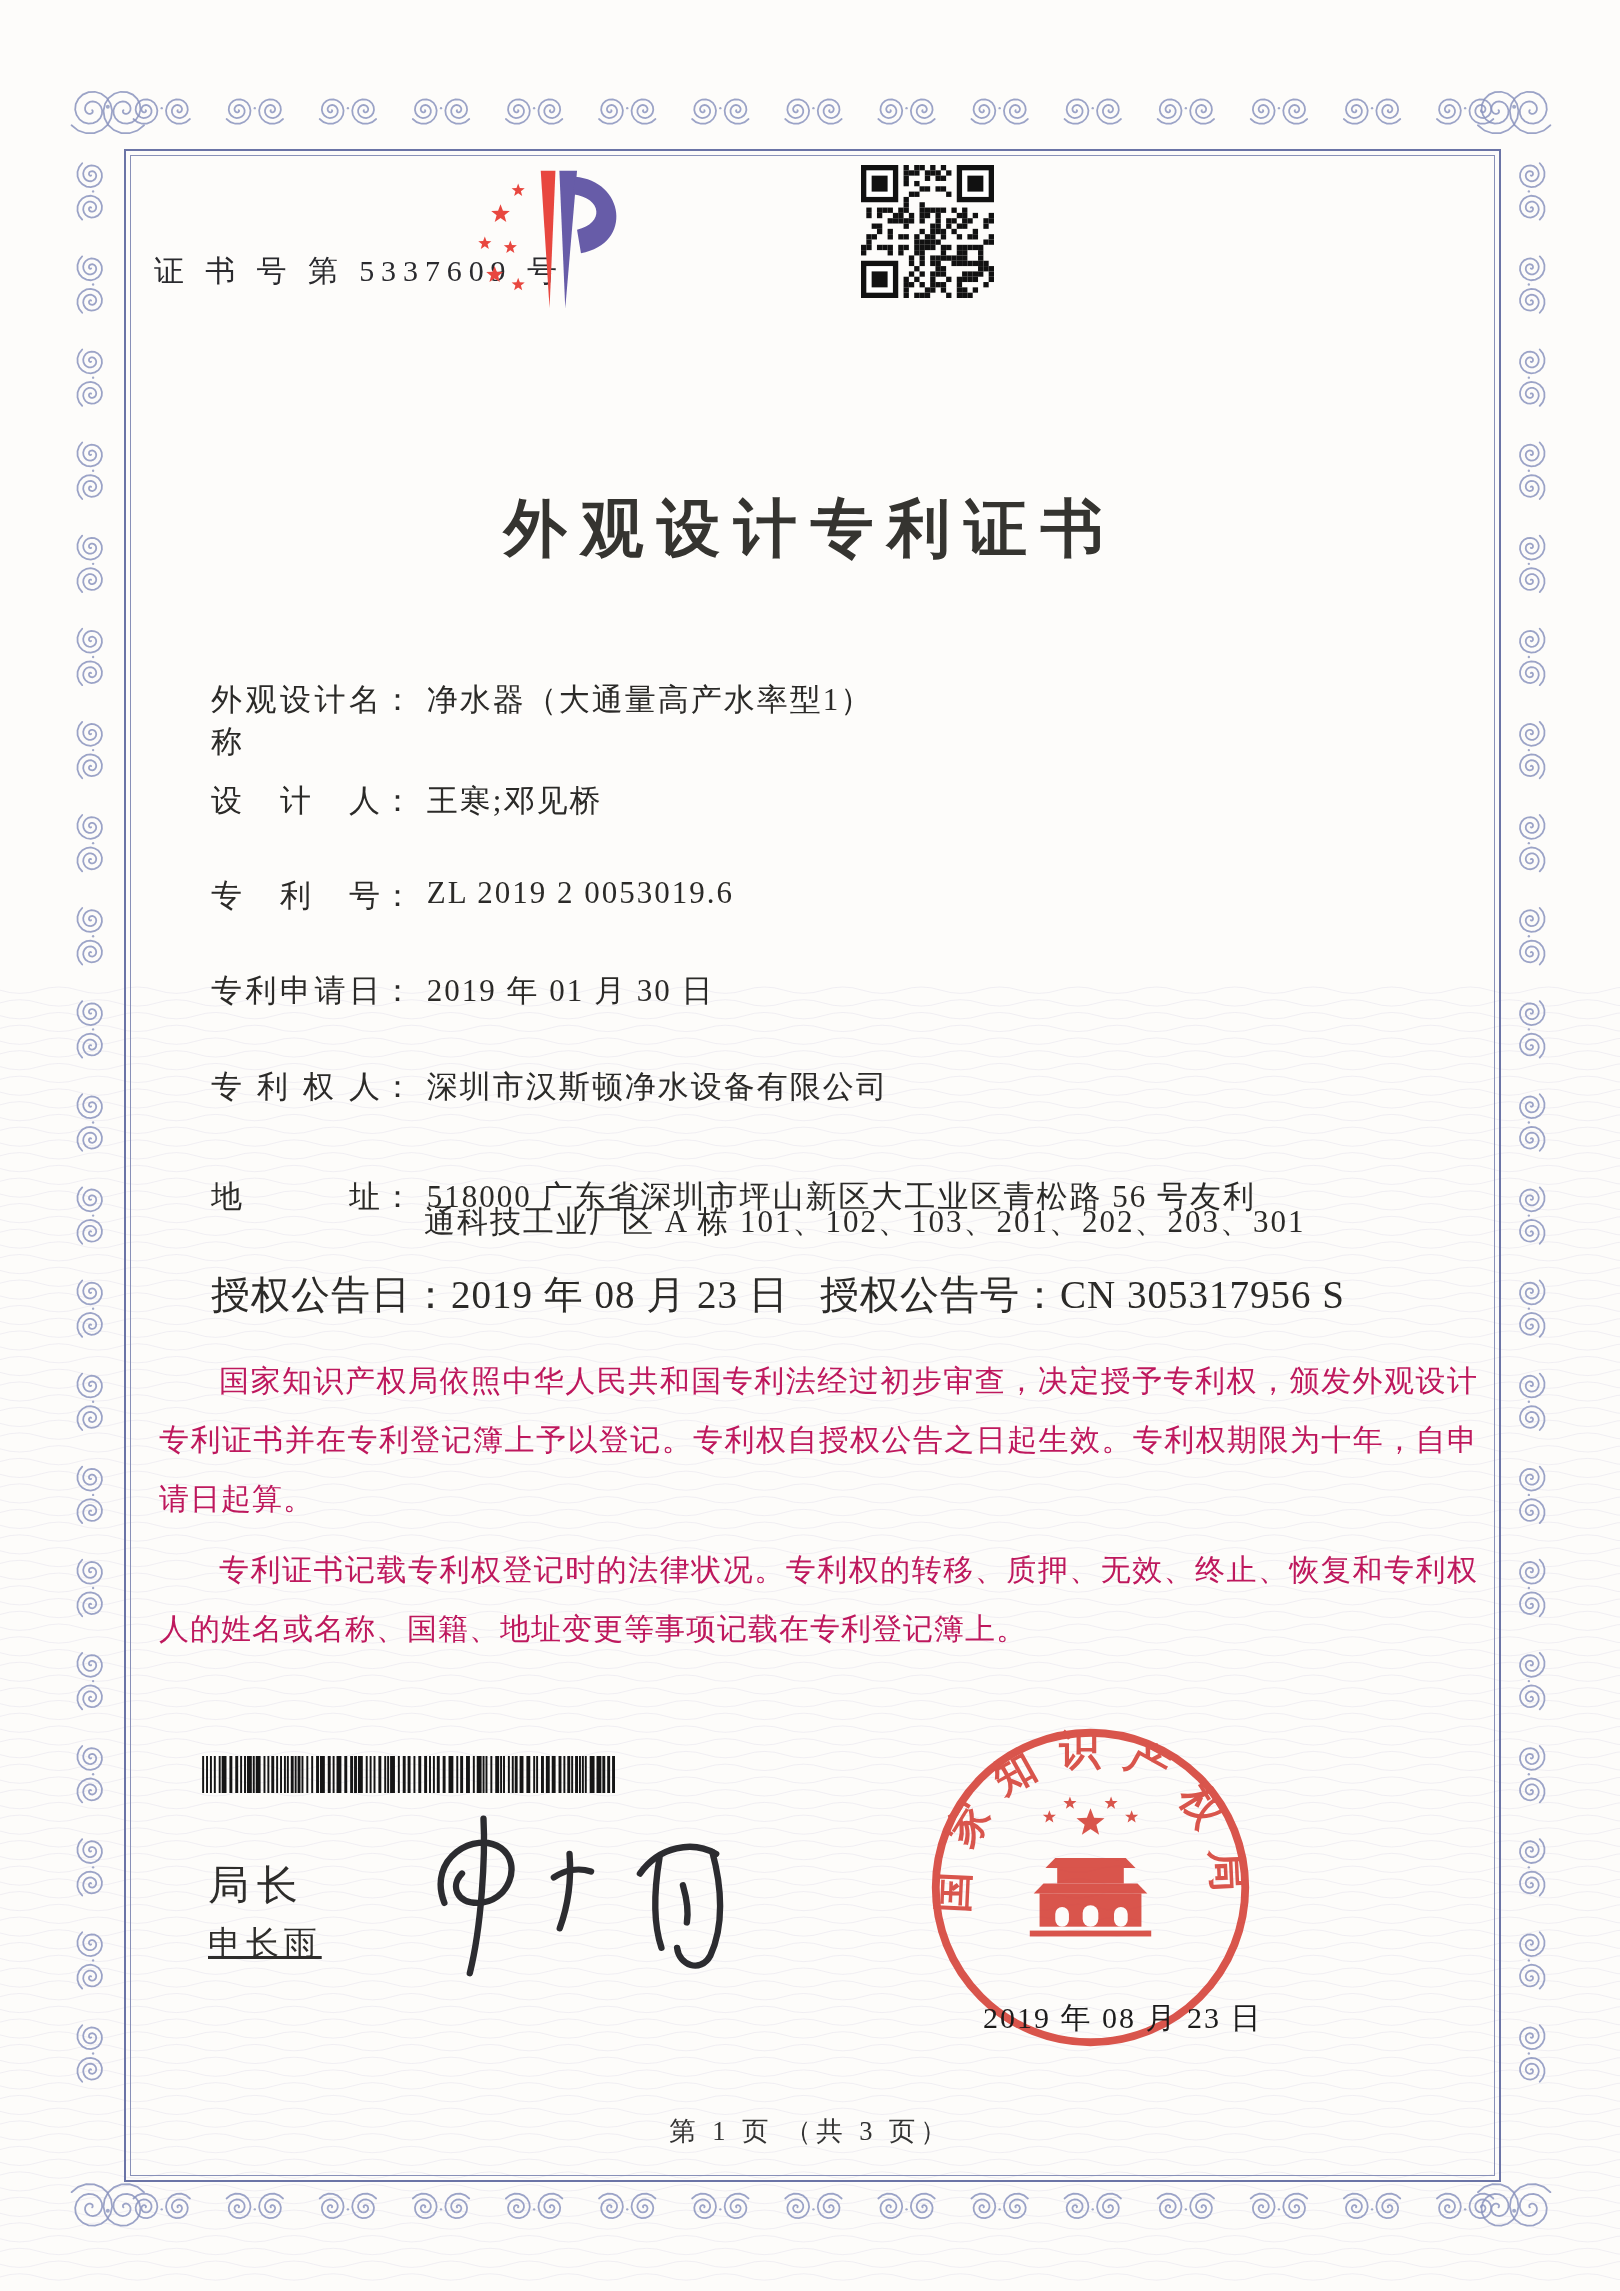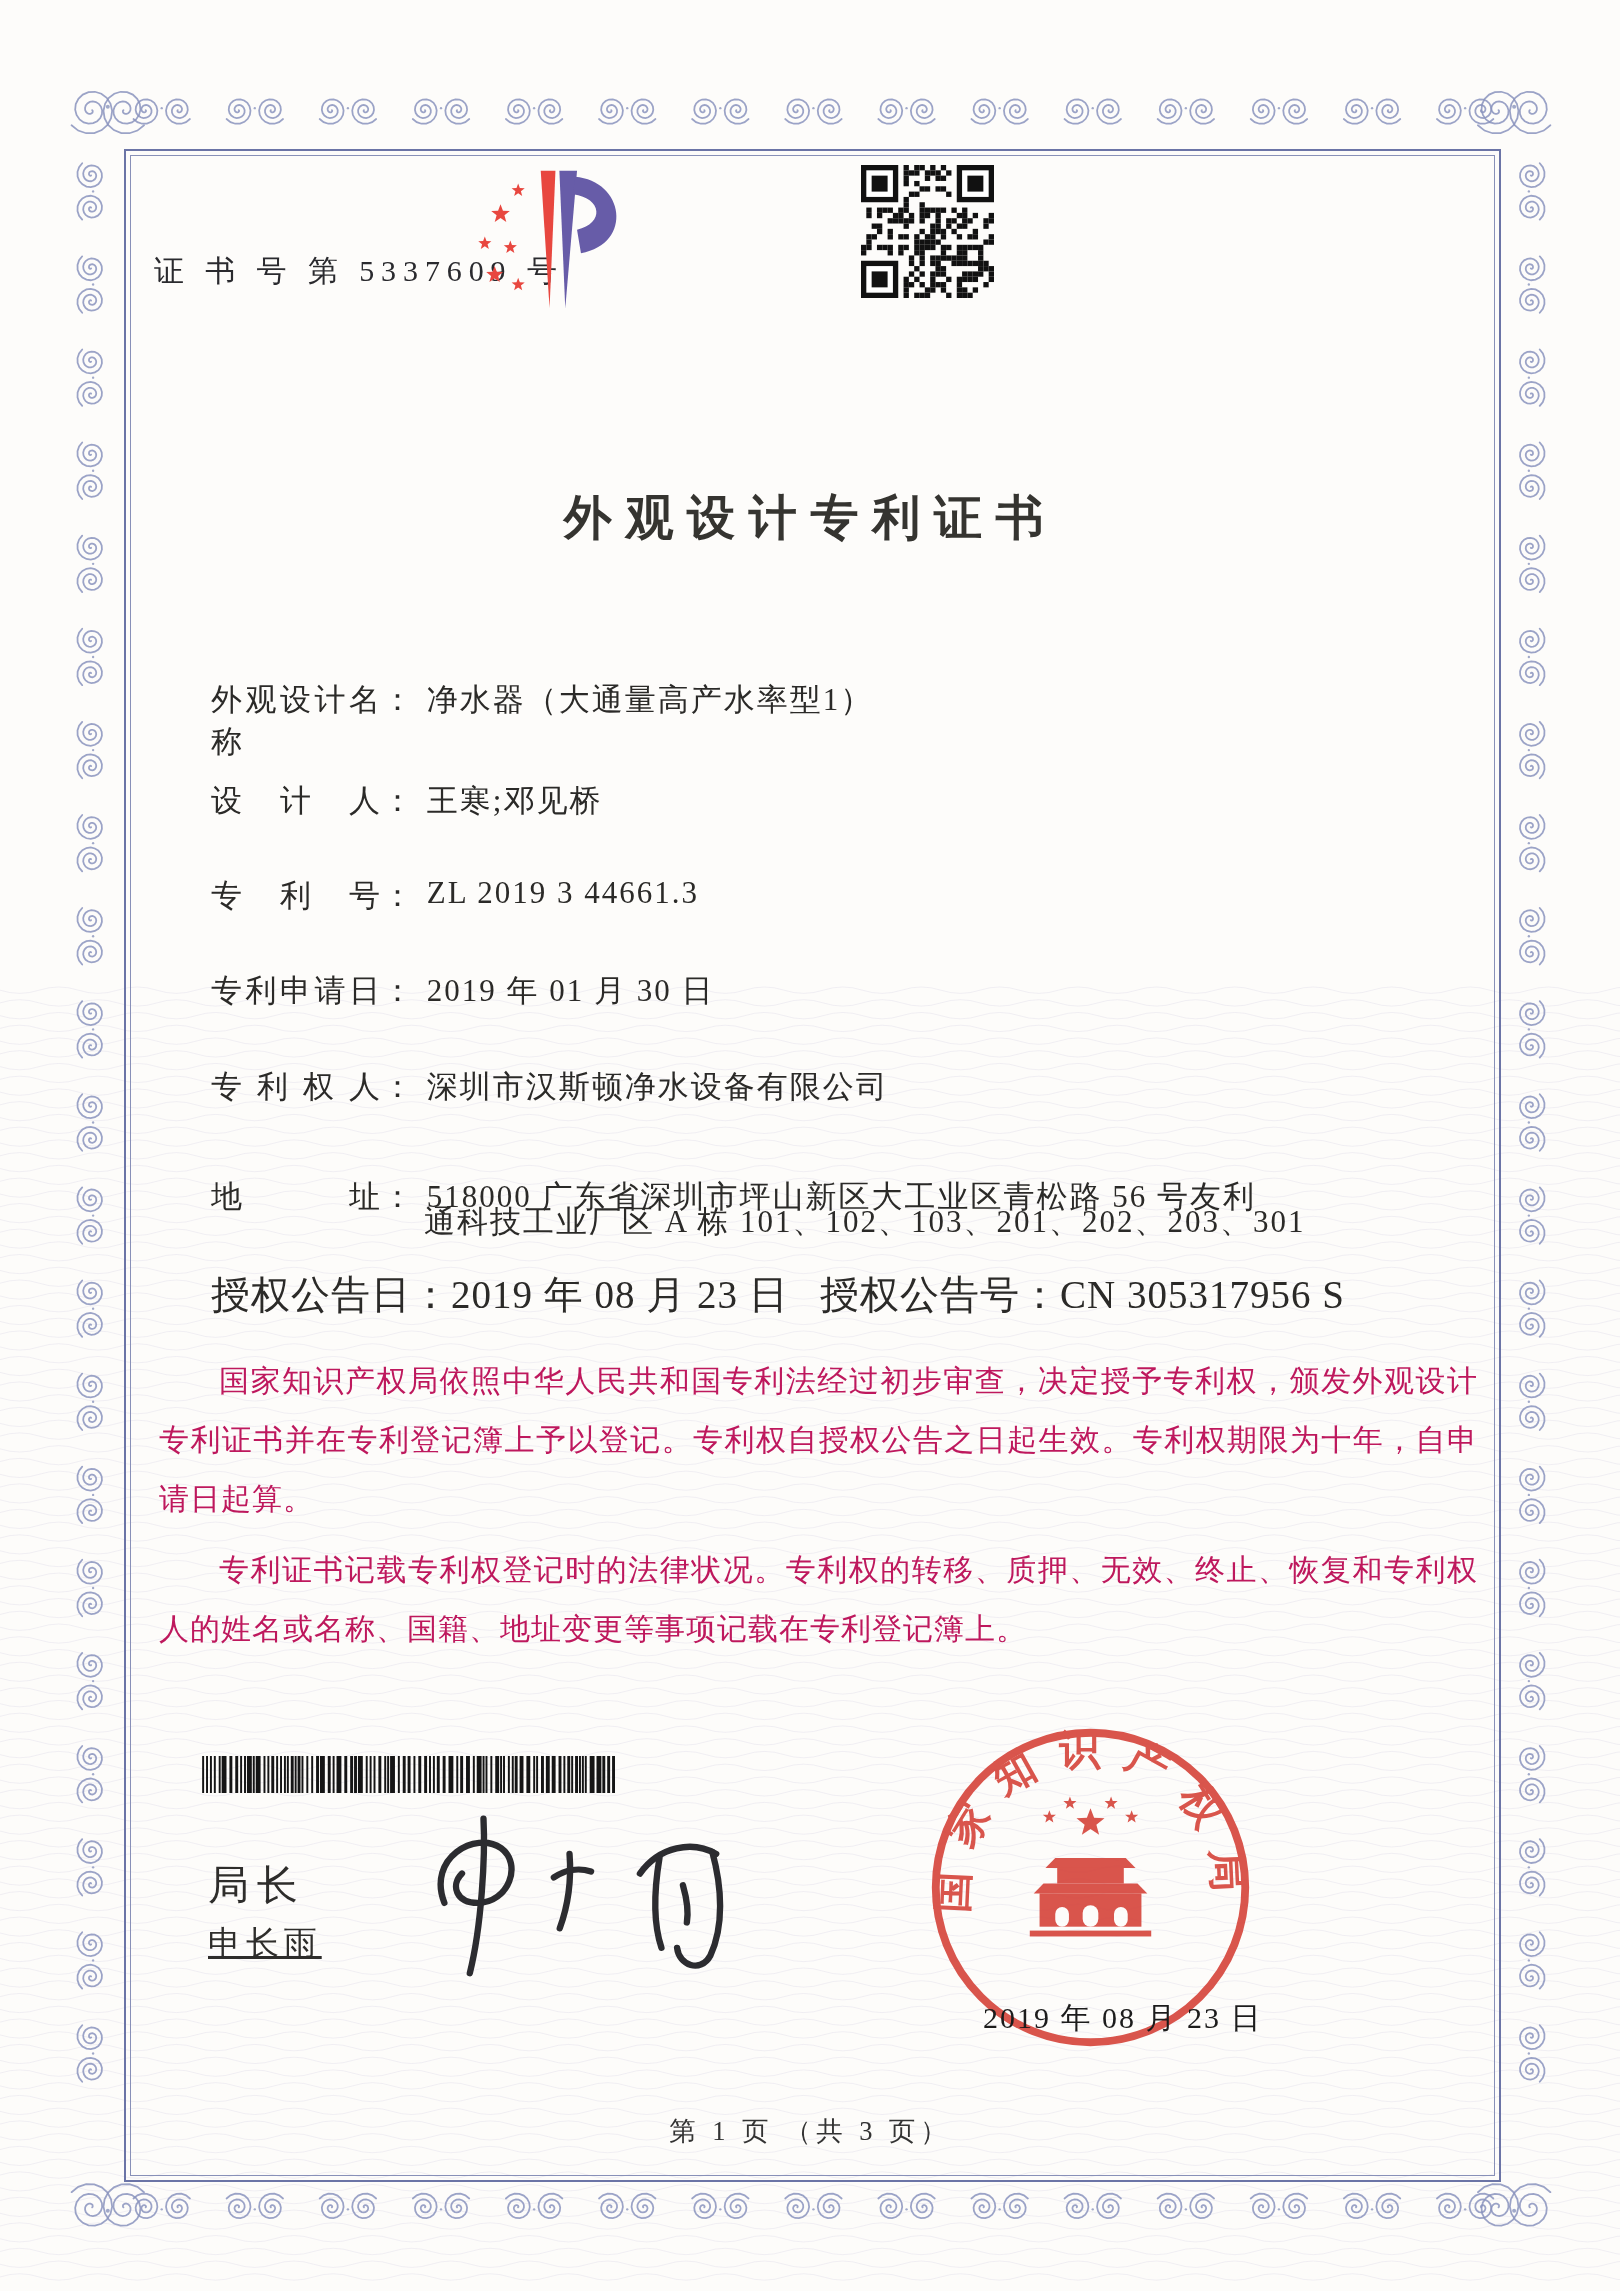--- a/index.html
+++ b/index.html
@@ -10,21 +10,21 @@
   #watermark{position:absolute;left:0;top:0;z-index:0;}
   #ornaments{position:absolute;left:0;top:0;z-index:1;}
   
   .frame{position:absolute;left:124px;top:149px;width:1373px;height:2029px;
          border:2.9px solid #6b74a6;z-index:1;}
   .frame-inner{position:absolute;left:3.9px;top:3.9px;right:3.9px;bottom:3.9px;border:1px solid #8890b8;}
   
   .content{position:absolute;left:0;top:0;width:1620px;height:2292px;z-index:2;}
   .cert-no{position:absolute;left:154px;top:251px;font-size:30px;letter-spacing:6.9px;color:#2a2a2e;}
   .title{position:absolute;left:124px;top:486px;width:1373px;text-align:center;
-         font-size:48px;font-weight:600;letter-spacing:13.7px;color:#353430;font-family:Liberation Mono, monospace;}
+         font-size:63px;font-weight:600;letter-spacing:13.7px;color:#353430;font-family:Liberation Mono, monospace;}
   .field-row{position:absolute;left:211px;font-size:31px;display:flex;align-items:flex-start;color:#2b2a28;}
   .flabel{display:inline-block;width:169px;text-align:justify;text-align-last:justify;}
   .colon{margin:0 2px;}
   .fvalue{margin-left:11.8px;letter-spacing:2px;white-space:nowrap;}
   .addr2{position:absolute;left:424px;top:1201px;font-size:31px;letter-spacing:2px;color:#2b2a28;}
   .grant{position:absolute;top:1268px;font-size:39px;letter-spacing:1px;color:#2b2a28;white-space:nowrap;font-family:Liberation Serif, serif;}
   .paras{position:absolute;left:147px;top:1339px;width:1343px;}
   .paras p{margin:12px;font-size:30px;line-height:59px;text-align:justify;text-indent:2em;
            letter-spacing:1px;color:#be185d;}
   .director-title{position:absolute;left:208px;top:1858px;font-size:41px;letter-spacing:7.8px;}
@@ -775,21 +775,21 @@
       <span class="fvalue">净水器（大通量高产水率型1）</span>
     </div>
     <div class="field-row" style="top:780px">
       <span class="flabel">设计人</span>
         <span class="colon">：</span>
       <span class="fvalue">王寒;邓见桥</span>
     </div>
     <div class="field-row" style="top:875px">
       <span class="flabel">专利号</span>
         <span class="colon">：</span>
-      <span class="fvalue">ZL 2019 3 44661.3</span>
+      <span class="fvalue">ZL 2019 2 0053019.6</span>
     </div>
     <div class="field-row" style="top:970px">
       <span class="flabel">专利申请日</span>
         <span class="colon">：</span>
       <span class="fvalue">2019 年 01 月 30 日</span>
     </div>
     <div class="field-row" style="top:1066px">
       <span class="flabel">专利权人</span>
         <span class="colon">：</span>
       <span class="fvalue">深圳市汉斯顿净水设备有限公司</span>

